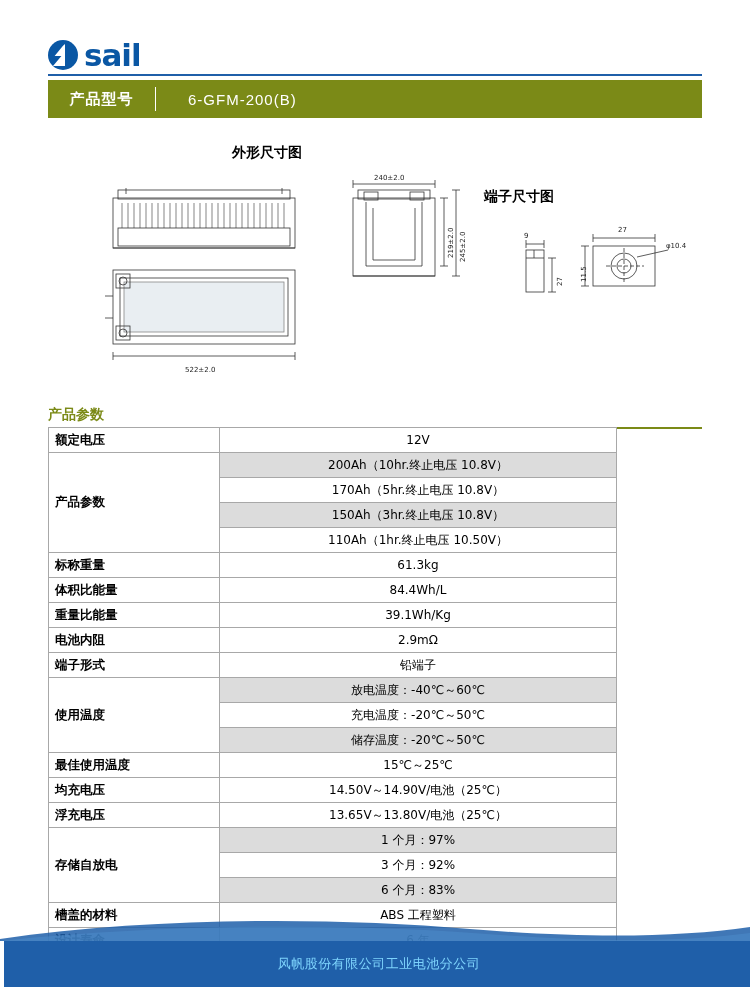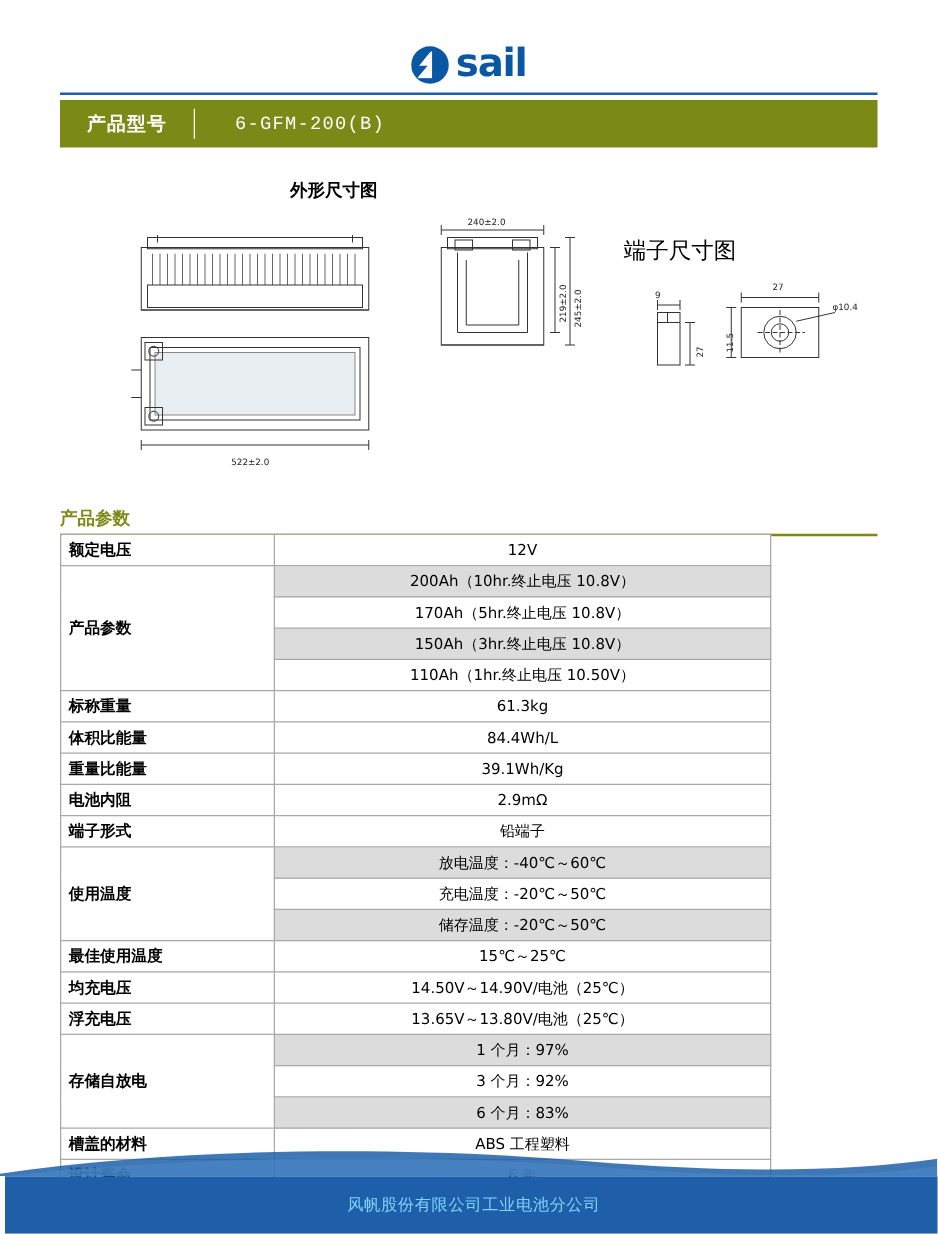--- a/index.html
+++ b/index.html
@@ -24,21 +24,20 @@
   
   .header {
     position: absolute;
     left: 48px;
     top: 36px;
     width: 654px;
     height: 38px;
     display: flex;
     align-items: center;
     justify-content: space-between;
-    flex-direction: column;
   }
   .logo-wrap {
     display: flex;
     align-items: center;
     gap: 6px;
   }
   .logo-mark {
     width: 30px;
     height: 30px;
     border-radius: 50%;
@@ -91,40 +90,40 @@
     letter-spacing: 1px;
   }
   .model-sep {
     width: 1px;
     height: 24px;
     background: #ffffff;
   }
   .model-value {
     padding-left: 32px;
     color: #ffffff;
-    font-family: Liberation Mono, monospace;
+    font-family: Liberation Sans, sans-serif;
     font-size: 15px;
     letter-spacing: 1px;
   }
 
   
   .draw-title {
     position: absolute;
     left: 232px;
     top: 144px;
     font-size: 14px;
     font-weight: bold;
     color: #000;
   }
   .draw-title2 {
     position: absolute;
-    left: 499px;
+    left: 484px;
     top: 188px;
-    font-size: 18px;
-    font-weight: normal;
+    font-size: 14px;
+    font-weight: bold;
     color: #000;
   }
 
   .drawing {
     position: absolute;
     left: 48px;
     top: 170px;
     width: 654px;
     height: 215px;
   }

